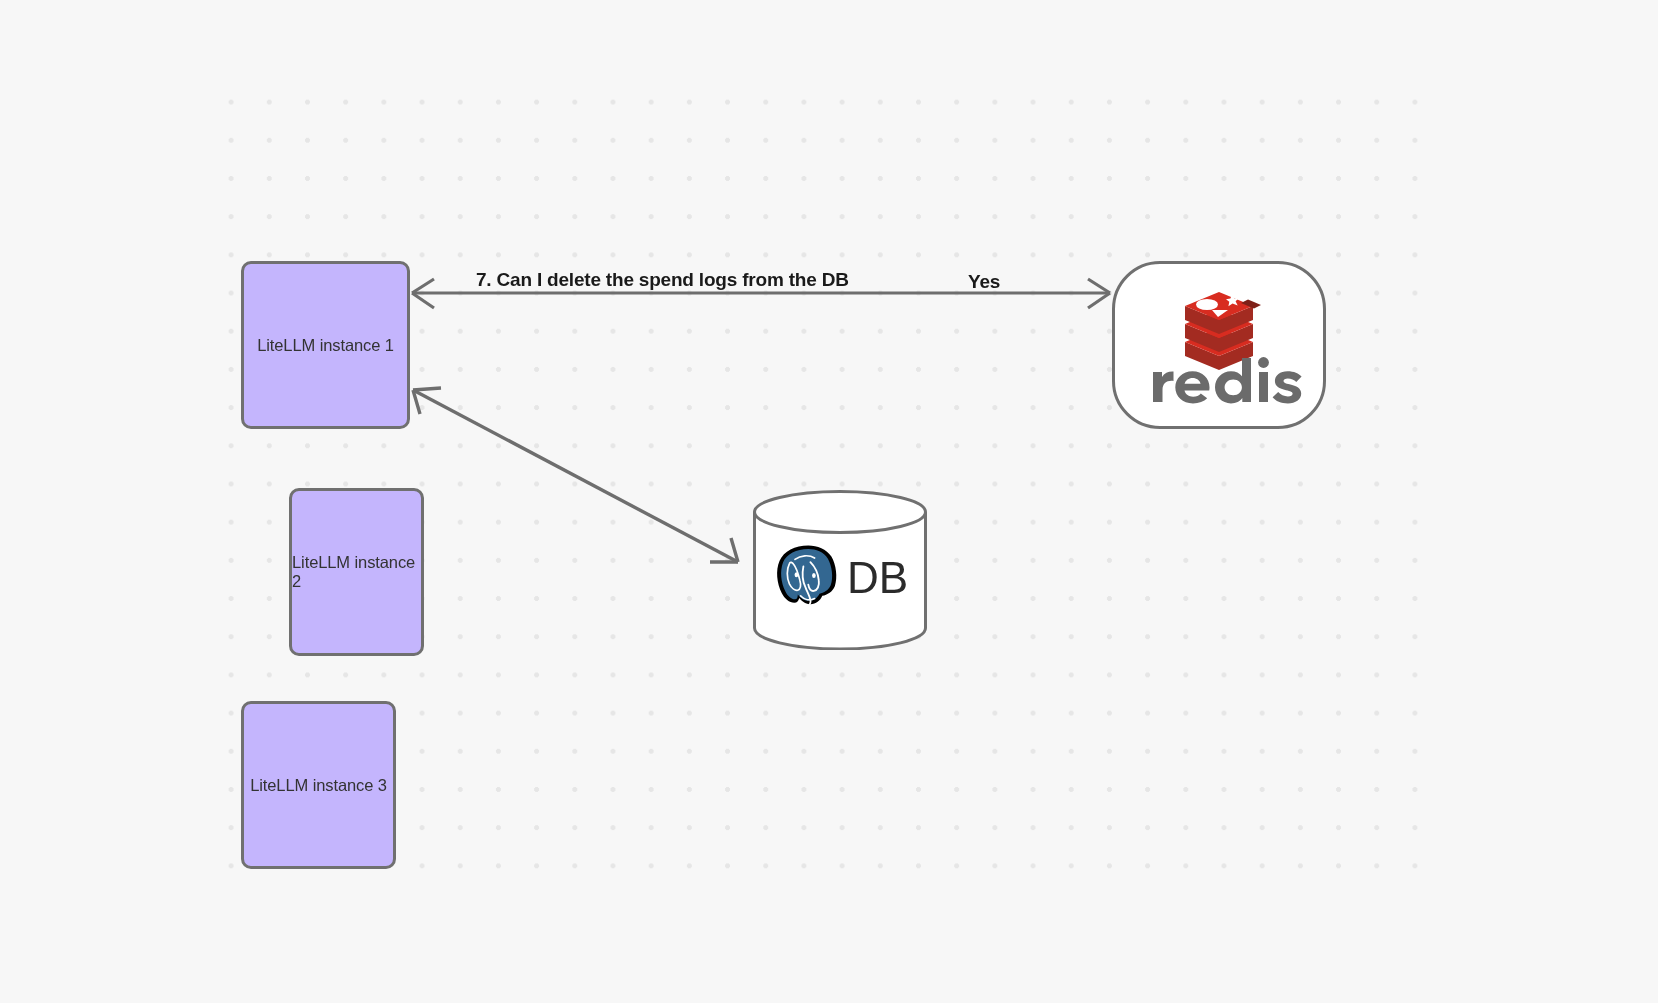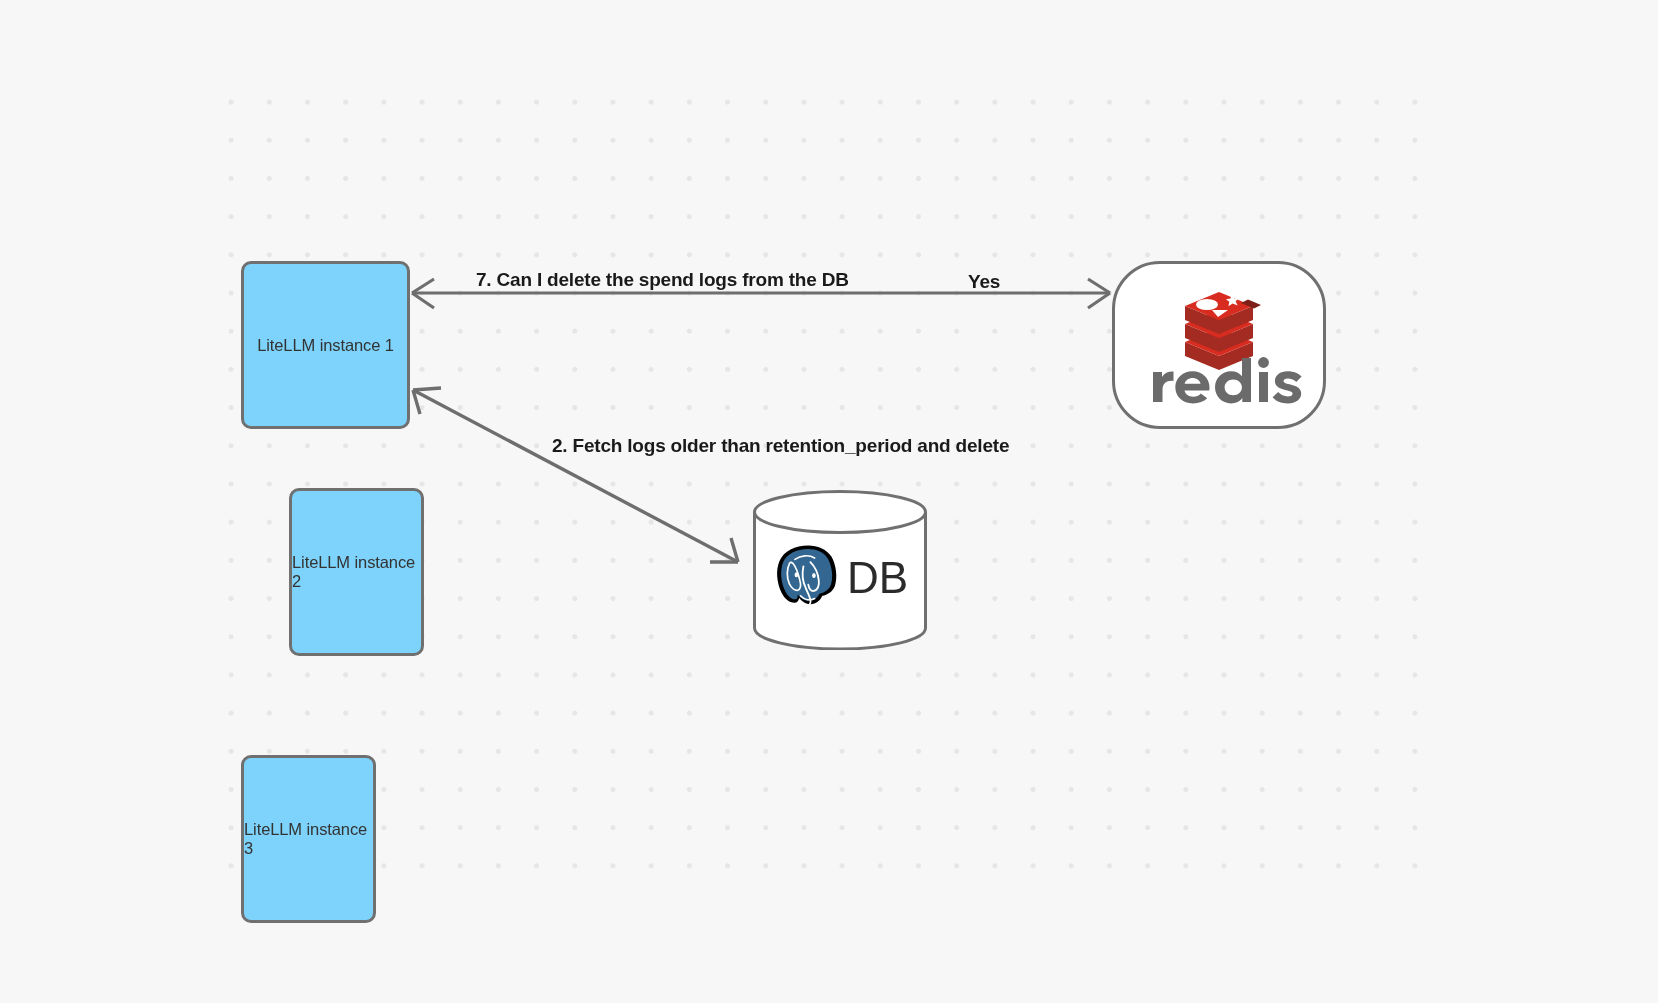--- a/index.html
+++ b/index.html
@@ -31,37 +31,37 @@
   }
   #edge-layer {
     position: absolute;
     left: 0; top: 0;
     width: 1658px;
     height: 1003px;
   }
   
   .node-box {
     position: absolute;
-    background: #7dd3fc;
+    background: #c4b5fd;
     border: 3px solid #707070;
     border-radius: 10px;
     display: flex;
     align-items: center;
     justify-content: center;
     box-sizing: border-box;
   }
   .node-box .node-label {
     font-size: 16.5px;
     color: #333333;
     font-family: "Liberation Sans", sans-serif;
     letter-spacing: -0.1px;
   }
   #node-litellm-1 { left: 241px; top: 261px;  width: 169px; height: 168px; }
   #node-litellm-2 { left: 241px; top: 488px;  width: 135px; height: 168px; margin-left: 48px; }
-  #node-litellm-3 { left: 241px; top: 755px;  width: 135px; height: 168px; }
+  #node-litellm-3 { left: 241px; top: 701px;  width: 155px; height: 168px; }
 
   
   #node-redis {
     position: absolute;
     left: 1112px;
     top: 261px;
     width: 214px;
     height: 168px;
     background: #ffffff;
     border: 3px solid #707070;
@@ -242,15 +242,14 @@
         </g>
       </svg>
       <span id="db-text">DB</span>
     </div>
   </div>
 
   <div class="edge-label" id="label-step1">7.  Can I delete the spend logs from the DB</div>
 
   <div class="edge-label" id="label-yes">Yes</div>
 
-  <div class="edge-label" id="label-step2">2.  Fetch logs older than retention_period and delete</div>
 
 </div>
 
 </body></html>

